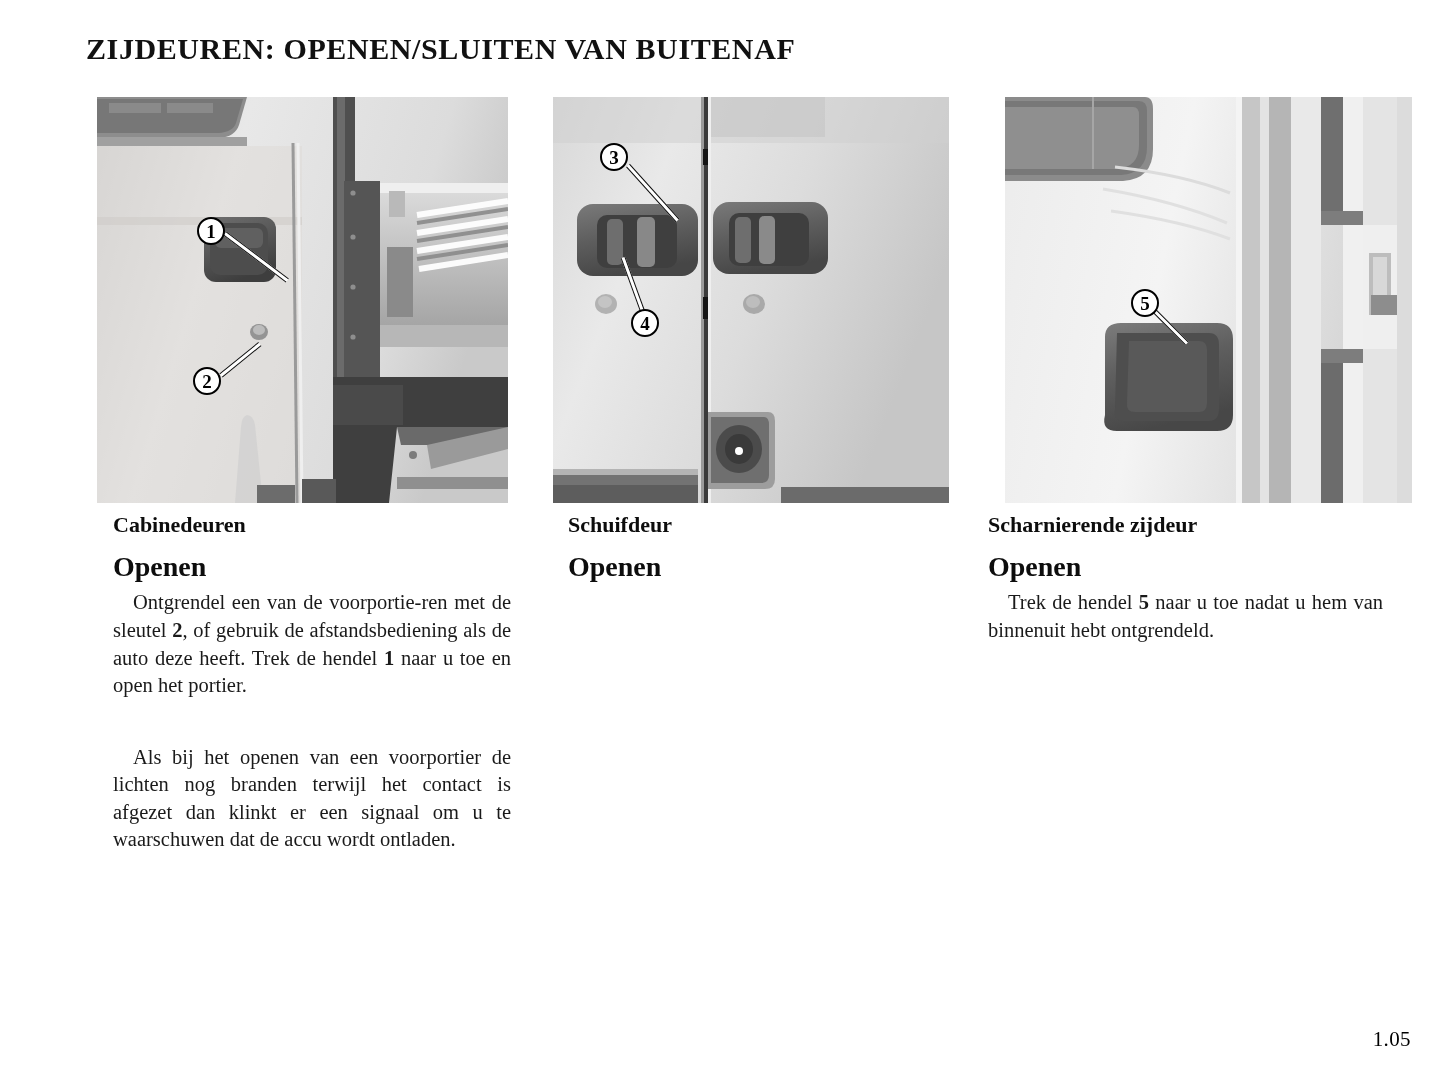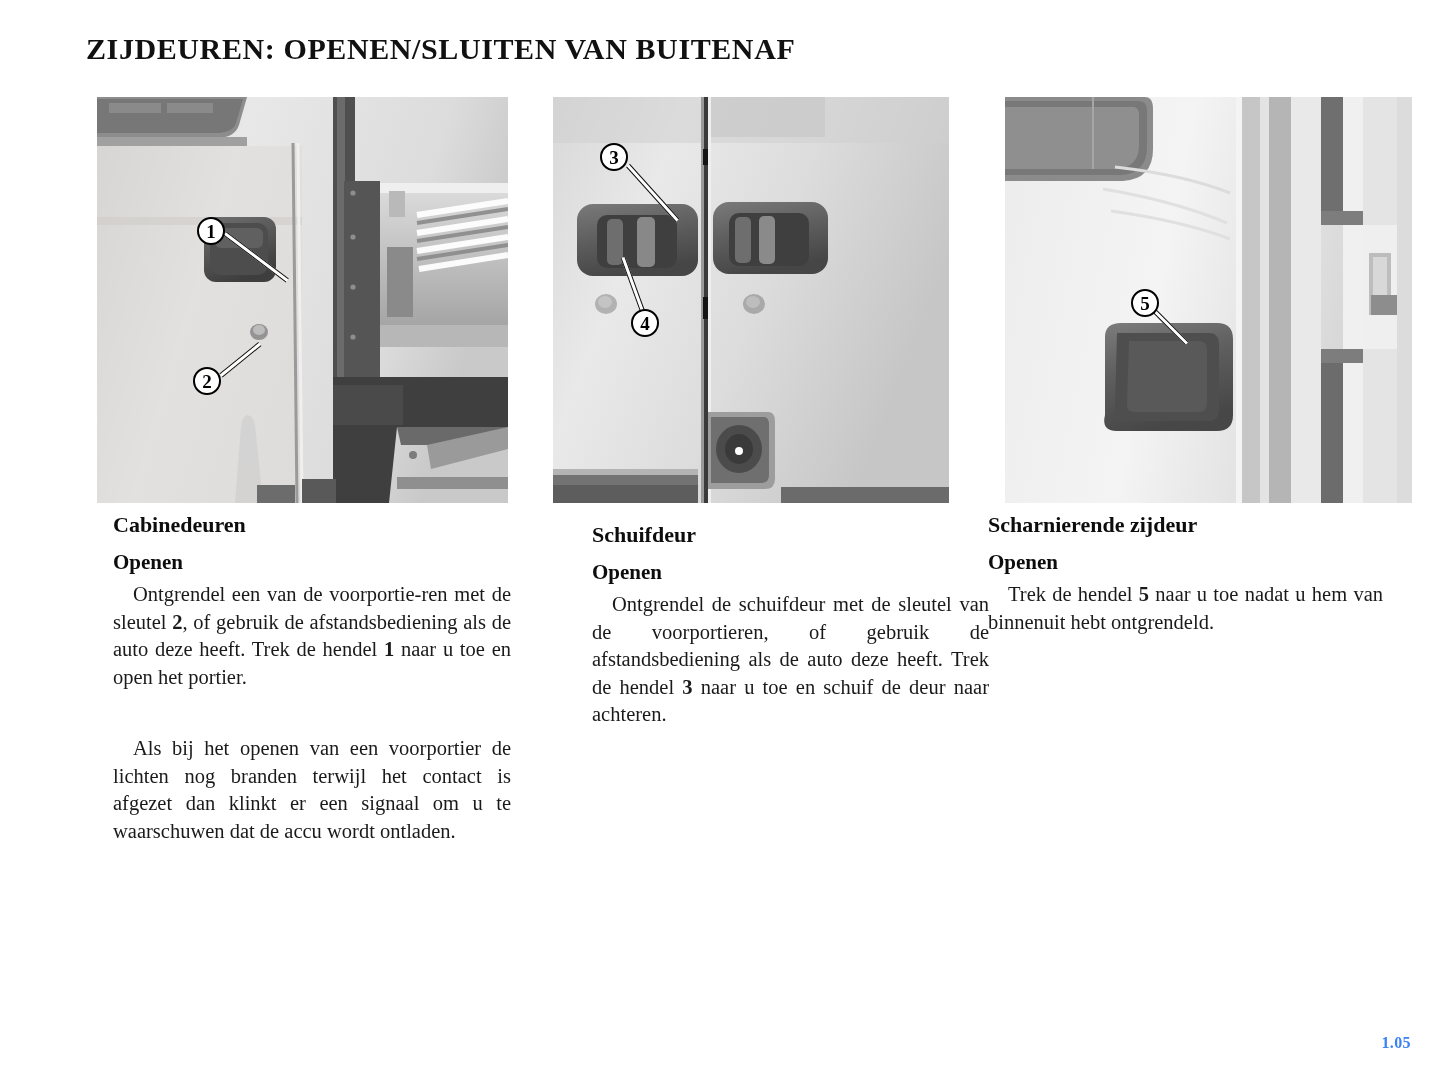--- a/index.html
+++ b/index.html
@@ -82,33 +82,33 @@
     transform-origin: 0 50%;
     z-index: 5;
   }
 
   
   .col {
     position: absolute;
     top: 512px;
   }
   .col-1 { left: 113px;  width: 398px; }
-  .col-2 { left: 592px;  width: 397px; margin-top: 10px; }
+  .col-2 { left: 568px;  width: 397px; }
   .col-3 { left: 988px; width: 395px; }
 
   h2.sec-title {
     margin: 0 0 11px 0;
     font-size: 22px;
     font-weight: bold;
     line-height: 1.22;
     color: #0d0d0d;
   }
   h3.sub-title {
     margin: 0 0 6px 0;
-    font-size: 21px;
+    font-size: 28px;
     font-weight: bold;
     color: #0d0d0d;
     line-height: 1.2;
   }
   p.body {
     margin: 0;
     font-size: 20.5px;
     line-height: 1.345;
     text-align: justify;
     text-justify: inter-word;
@@ -119,24 +119,23 @@
   .block-gap { height: 44px; }
   .block-gap-sm { height: 34px; }
 
   b.ref { font-weight: bold; }
 
   
   .page-number {
     position: absolute;
     right: 34px;
     bottom: 22px;
-    font-size: 16px;
-    color: #3b82f6;
+    font-size: 21px;
+    color: #000000;
     letter-spacing: 0.4px;
-    font-weight: bold;
   }
 </style>
 </head>
 <body>
 
 <div class="page-title">ZIJDEUREN: OPENEN/SLUITEN VAN BUITENAF</div>
 
 <div class="figures">
 
   <div class="figure fig-1">
@@ -355,21 +354,20 @@
   <p class="body indent"><span>Ontgrendel een van de voorportie‑ren met de sleutel </span><b class="ref">2</b><span>, of gebruik de afstandsbediening als de auto deze heeft. Trek de hendel </span><b class="ref">1</b><span> naar u toe en open het portier.</span></p>
 
   <div class="block-gap"></div>
 
   <p class="body indent">Als bij het openen van een voorportier de lichten nog branden terwijl het contact is afgezet dan klinkt er een signaal om u te waarschuwen dat de accu wordt ontladen.</p>
 </div>
 
 <div class="col col-2">
   <h2 class="sec-title">Schuifdeur</h2>
   <h3 class="sub-title">Openen</h3>
-  <p class="body indent"><span>Ontgrendel de schuifdeur met de sleutel van de voorportieren, of gebruik de afstandsbediening als de auto deze heeft. Trek de hendel </span><b class="ref">3</b><span> naar u toe en schuif de deur naar achteren.</span></p>
 
   <div class="block-gap-sm"></div>
 
 </div>
 
 <div class="col col-3">
   <h2 class="sec-title">Scharnierende zijdeur</h2>
   <h3 class="sub-title">Openen</h3>
   <p class="body indent"><span>Trek de hendel </span><b class="ref">5</b><span> naar u toe nadat u hem van binnenuit hebt ontgrendeld.</span></p>
 </div>

